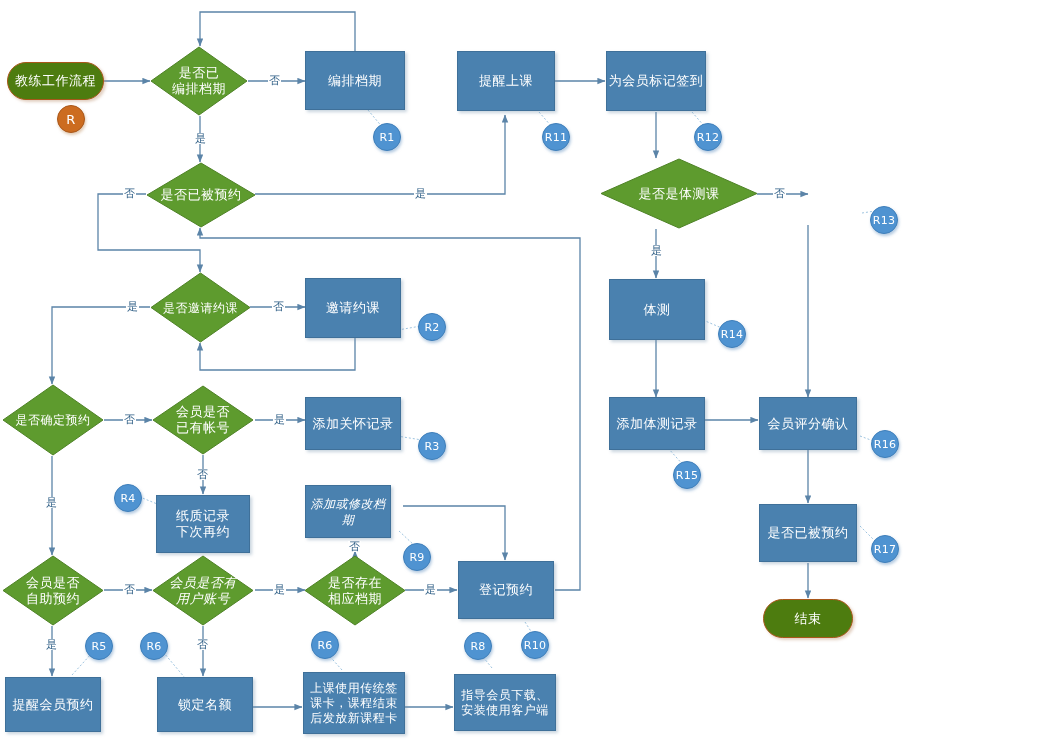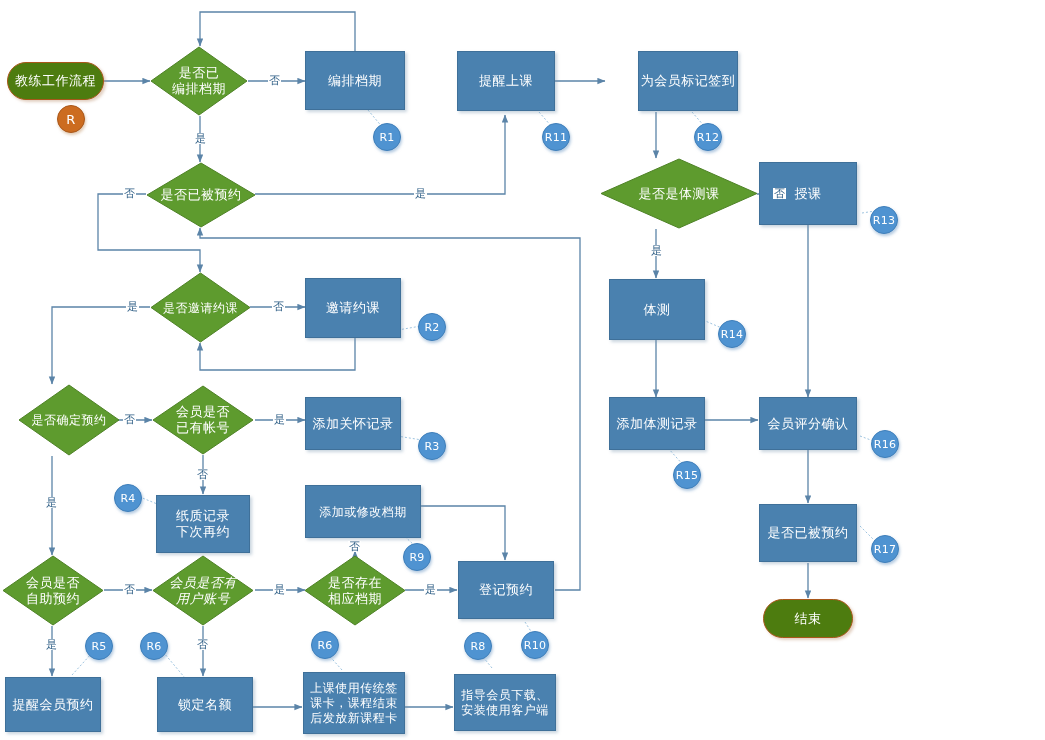--- a/index.html
+++ b/index.html
@@ -146,34 +146,31 @@
     <svg class="dshape" viewBox="0 0 110 66" preserveAspectRatio="none">
       <polygon points="55,1 109,33 55,65 1,33" fill="#5e9b2e" stroke="#4e8226" stroke-width="1"></polygon>
     </svg>
     <span class="dtext">是否已被预约</span>
   </div>
 
   <div class="node proc" style="left:457px;top:51px;width:98px;height:60px;">
     <span>提醒上课</span>
   </div>
 
-  <div class="node proc" style="left:638px;top:51px;width:100px;height:60px;">
+  <div class="node proc" style="left:606px;top:51px;width:100px;height:60px;">
     <span>为会员标记签到</span>
   </div>
 
   <div class="node dia" style="left:600px;top:158px;width:158px;height:71px;">
     <svg class="dshape" viewBox="0 0 158 71" preserveAspectRatio="none">
       <polygon points="79,1 157,35.5 79,70 1,35.5" fill="#5e9b2e" stroke="#4e8226" stroke-width="1"></polygon>
     </svg>
     <span class="dtext">是否是体测课</span>
   </div>
 
-  <div class="node proc" style="left:759px;top:162px;width:98px;height:63px;">
-    <span>授课</span>
-  </div>
 
   <div class="node proc" style="left:609px;top:279px;width:96px;height:61px;">
     <span>体测</span>
   </div>
 
   <div class="node proc" style="left:609px;top:397px;width:96px;height:53px;">
     <span>添加体测记录</span>
   </div>
 
   <div class="node proc" style="left:759px;top:397px;width:98px;height:53px;align-items:center;">
@@ -192,21 +189,21 @@
     <svg class="dshape" viewBox="0 0 101 71" preserveAspectRatio="none">
       <polygon points="50.5,1 100,35.5 50.5,70 1,35.5" fill="#5e9b2e" stroke="#4e8226" stroke-width="1"></polygon>
     </svg>
     <span class="dtext" style="font-size:12px;">是否邀请约课</span>
   </div>
 
   <div class="node proc" style="left:305px;top:278px;width:96px;height:60px;">
     <span>邀请约课</span>
   </div>
 
-  <div class="node dia" style="left:18px;top:384px;width:102px;height:72px;">
+  <div class="node dia" style="left:2px;top:384px;width:102px;height:72px;">
     <svg class="dshape" viewBox="0 0 102 72" preserveAspectRatio="none">
       <polygon points="51,1 101,36 51,71 1,36" fill="#5e9b2e" stroke="#4e8226" stroke-width="1"></polygon>
     </svg>
     <span class="dtext" style="font-size:12px;">是否确定预约</span>
   </div>
 
   <div class="node dia" style="left:152px;top:385px;width:102px;height:70px;">
     <svg class="dshape" viewBox="0 0 102 70" preserveAspectRatio="none">
       <polygon points="51,1 101,35 51,69 1,35" fill="#5e9b2e" stroke="#4e8226" stroke-width="1"></polygon>
     </svg>
@@ -216,21 +213,21 @@
 
   <div class="node proc" style="left:305px;top:397px;width:96px;height:53px;">
     <span>添加关怀记录</span>
   </div>
 
   <div class="node proc" style="left:156px;top:495px;width:94px;height:58px;">
     <span style="white-space:pre-line;">纸质记录
 下次再约</span>
   </div>
 
-  <div class="node proc" style="left:305px;top:485px;width:116px;height:53px;">
+  <div class="node proc" style="left:305px;top:485px;width:86px;height:53px;font-style:italic;">
     <span style="font-size:12px;">添加或修改档期</span>
   </div>
 
   <div class="node dia" style="left:2px;top:555px;width:102px;height:71px;">
     <svg class="dshape" viewBox="0 0 102 71" preserveAspectRatio="none">
       <polygon points="51,1 101,35.5 51,70 1,35.5" fill="#5e9b2e" stroke="#4e8226" stroke-width="1"></polygon>
     </svg>
     <span class="dtext" style="white-space:pre-line;">会员是否
 自助预约</span>
   </div>

